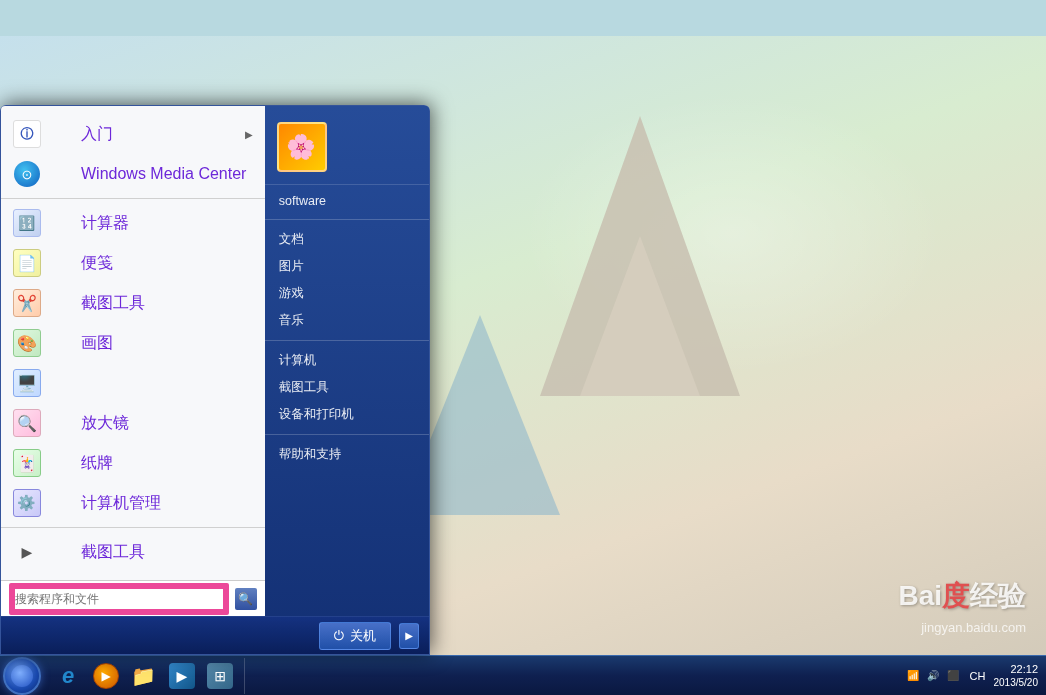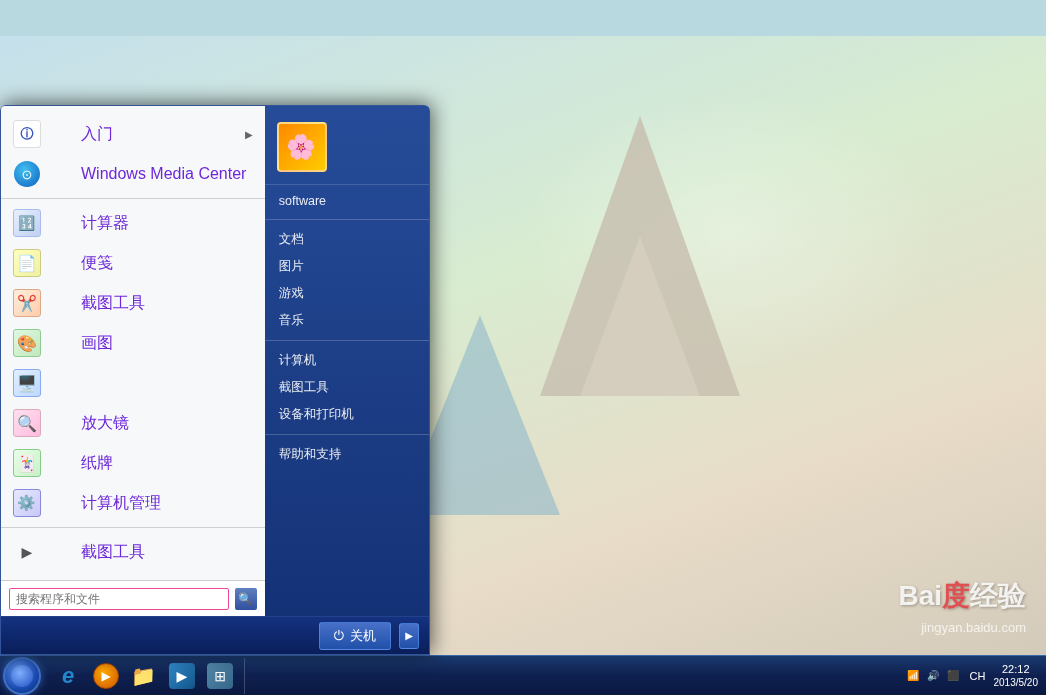--- a/index.html
+++ b/index.html
@@ -150,21 +150,21 @@
       right: 0;
       height: 100%;
       display: flex;
       align-items: center;
       padding: 0 8px;
       gap: 8px;
     }
     .taskbar-time {
       color: white;
       font-size: 11px;
-      text-align: center;
+      text-align: right;
       line-height: 1.3;
     }
     .taskbar-lang {
       color: white;
       font-size: 11px;
     }
     .taskbar-notify-icons {
       display: flex;
       gap: 4px;
       align-items: center;
@@ -260,23 +260,23 @@
       height: 36px;
       border-top: 1px solid #ccc;
       display: flex;
       align-items: center;
       padding: 0 8px;
       gap: 6px;
       background: rgba(255,255,255,0.98);
     }
     .search-input {
       flex: 1;
-      border: 1px solid #ec4899;
+      border: 6px solid #ec4899;
       border-radius: 2px;
-      padding: 3px 6px;
+      padding: 3px 0;
       font-size: 12px;
       outline: none;
       background: white;
     }
     .search-btn {
       width: 22px;
       height: 22px;
       background: linear-gradient(180deg, #6080c0, #3050a0);
       border: none;
       border-radius: 2px;

